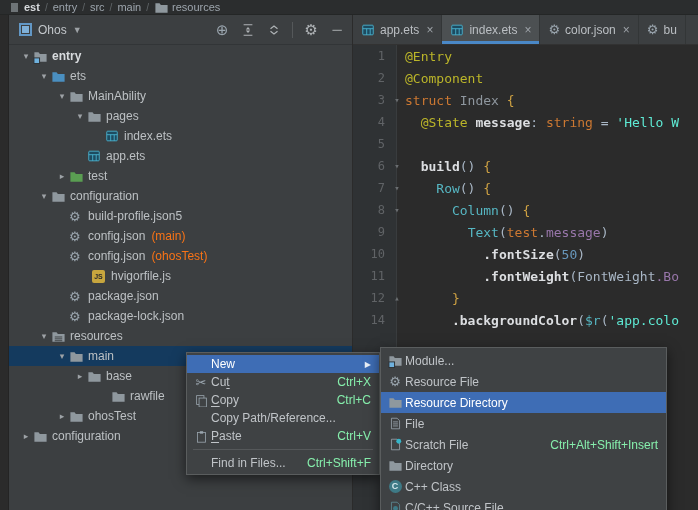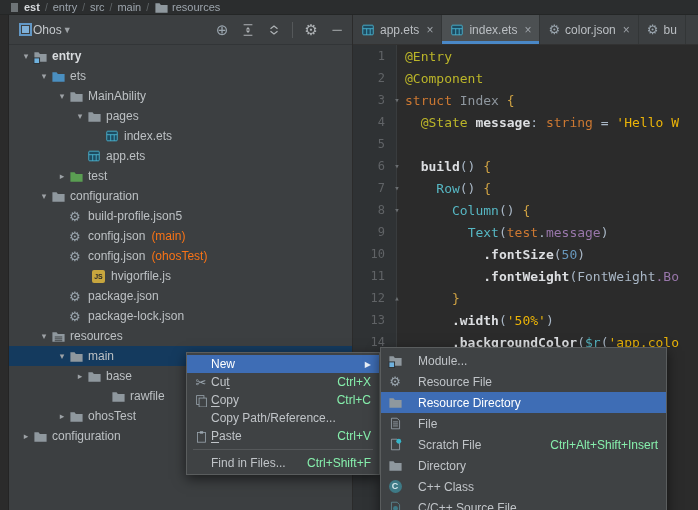--- a/index.html
+++ b/index.html
@@ -17,21 +17,21 @@
   .bc-sliver { width:7px; height:9px; background:#6e7477; margin-right:3px; }
 
   
   .tool-strip { position:absolute; left:0; top:15px; width:9px; height:495px; background:#2b2b2b; border-right:1px solid #242424; }
   .project-panel { position:absolute; left:9px; top:15px; width:343px; height:495px; background:#3c3f41; }
   .editor-panel { position:absolute; left:352px; top:15px; width:346px; height:495px; background:#2b2b2b; border-left:1px solid #2b2b2b; }
 
   
   .panel-header { height:30px; display:flex; align-items:center; justify-content:space-between;
     border-bottom:1px solid #323537; padding:0 4px 0 10px; }
-  .project-selector { display:flex; align-items:center; gap:1px; font-size:12px; color:#c3c7cb; cursor:pointer; }
+  .project-selector { display:flex; align-items:center; gap:6px; font-size:12px; color:#c3c7cb; cursor:pointer; }
   .ohos-square { width:13px; height:13px; border:2px solid #6297c5; background:#3c3f41; position:relative; }
   .ohos-square::after { content:""; position:absolute; inset:1px; background:#7fb0d8; }
   .caret-down { font-size:9px; color:#9da2a6; }
   .panel-toolbar { display:flex; align-items:center; gap:4px; }
   .tb-icon { width:22px; height:20px; display:flex; align-items:center; justify-content:center; color:#afb3b6; font-size:14px; cursor:pointer; }
   .tb-sep { width:1px; height:16px; background:#55585a; margin:0 3px; }
 
   
   .tree { position:relative; padding-top:1px; font-size:12px; }
   .tree-row { height:20px; display:flex; align-items:center; white-space:nowrap; cursor:pointer; }
@@ -62,34 +62,34 @@
   .code-area { position:relative; height:465px; font-family:"DejaVu Sans Mono", monospace; font-size:13px; }
   .gutter-col { position:absolute; left:0; top:0; bottom:0; width:44px; background:#2f3234; border-right:1px solid #393c3e; }
   .code-line { position:relative; height:22px; display:flex; align-items:center; white-space:pre; }
   .gut { width:36px; flex:none; text-align:right; color:#606366; font-size:12px; padding-right:4px; }
   .fold { width:16px; flex:none; text-align:center; color:#6a6e71; font-size:9px; }
   .src { flex:1; }
   .seg-ann { color:#bbb529; }
   .seg-kw { color:#cc7832; }
   .seg-fn { color:#dcdee1; font-weight:bold; }
   .seg-comp { color:#56b6c2; }
-  .seg-str { color:#eab308; }
+  .seg-str { color:#5eead4; }
   .seg-num { color:#6897bb; }
   .seg-prop { color:#9876aa; }
   .seg-plain { color:#a9b7c6; }
   .seg-brace { color:#cfa243; }
   .seg-dimname { color:#8e969e; }
 
   
   .menu { position:absolute; background:#3f4244; border:1px solid #5a5d5e; box-shadow:0 4px 12px rgba(0,0,0,.55);
     font-size:12px; padding:2px 0; z-index:10; }
   .context-menu { left:186px; top:352px; width:194px; }
   .submenu { left:380px; top:347px; width:287px; z-index:11; }
   .menu-item { height:18px; display:flex; align-items:center; padding:0 8px 0 4px; color:#c0c4c8; cursor:pointer; position:relative; }
-  .submenu .menu-item { height:21px;gap:13px; }
+  .submenu .menu-item { height:21px; }
   .menu-item.hl { background:#3e6db5; color:#ffffff; }
   .mi-ico { width:20px; flex:none; display:flex; align-items:center; justify-content:center; }
   .mi-label { flex:1; white-space:nowrap; }
   .mi-label u { text-underline-offset:2px; }
   .mi-short { color:#86efac; margin-left:14px; white-space:nowrap; }
   .mi-arrow { font-size:8px; color:#e8eef6; margin-left:8px; }
   .menu-sep { height:1px; background:#55585a; margin:4px 6px; }
 
   svg { display:block; }
 </style>
@@ -370,21 +370,20 @@
         <div class="code-line"><span class="gut">3</span><span class="fold">▾</span><span class="src"><span class="seg-kw">struct </span><span class="seg-dimname">Index </span><span class="seg-brace">{</span></span></div>
         <div class="code-line"><span class="gut">4</span><span class="fold"></span><span class="src"><span class="seg-plain">  </span><span class="seg-ann">@State </span><span class="seg-fn">message</span><span class="seg-plain">: </span><span class="seg-kw">string </span><span class="seg-plain">= </span><span class="seg-str">'Hello W</span></span></div>
         <div class="code-line"><span class="gut">5</span><span class="fold"></span><span class="src"></span></div>
         <div class="code-line"><span class="gut">6</span><span class="fold">▾</span><span class="src"><span class="seg-plain">  </span><span class="seg-fn">build</span><span class="seg-plain">() </span><span class="seg-brace">{</span></span></div>
         <div class="code-line"><span class="gut">7</span><span class="fold">▾</span><span class="src"><span class="seg-plain">    </span><span class="seg-comp">Row</span><span class="seg-plain">() </span><span class="seg-brace">{</span></span></div>
         <div class="code-line"><span class="gut">8</span><span class="fold">▾</span><span class="src"><span class="seg-plain">      </span><span class="seg-comp">Column</span><span class="seg-plain">() </span><span class="seg-brace">{</span></span></div>
         <div class="code-line"><span class="gut">9</span><span class="fold"></span><span class="src"><span class="seg-plain">        </span><span class="seg-comp">Text</span><span class="seg-plain">(</span><span class="seg-kw">test</span><span class="seg-plain">.</span><span class="seg-prop">message</span><span class="seg-plain">)</span></span></div>
         <div class="code-line"><span class="gut">10</span><span class="fold"></span><span class="src"><span class="seg-plain">          </span><span class="seg-fn">.fontSize</span><span class="seg-plain">(</span><span class="seg-num">50</span><span class="seg-plain">)</span></span></div>
         <div class="code-line"><span class="gut">11</span><span class="fold"></span><span class="src"><span class="seg-plain">          </span><span class="seg-fn">.fontWeight</span><span class="seg-plain">(</span><span class="seg-plain">FontWeight</span><span class="seg-prop">.Bo</span></span></div>
         <div class="code-line"><span class="gut">12</span><span class="fold">▴</span><span class="src"><span class="seg-plain">      </span><span class="seg-brace">}</span></span></div>
-        <div class="code-line"><span class="gut">13</span><span class="fold"></span><span class="src"><span class="seg-plain">      </span><span class="seg-fn">.width</span><span class="seg-plain">(</span><span class="seg-str">'50%'</span><span class="seg-plain">)</span></span></div>
         <div class="code-line"><span class="gut">14</span><span class="fold"></span><span class="src"><span class="seg-plain">      </span><span class="seg-fn">.backgroundColor</span><span class="seg-plain">(</span><span class="seg-comp">$r</span><span class="seg-plain">(</span><span class="seg-str">'app.colo</span></span></div>
       </div>
   </div>
 
   <div class="menu context-menu" id="ctxmenu">
       <div class="menu-item hl">
         <span class="mi-ico"></span>
         <span class="mi-label">New</span>
         <span class="mi-arrow">▶</span>
       </div>

